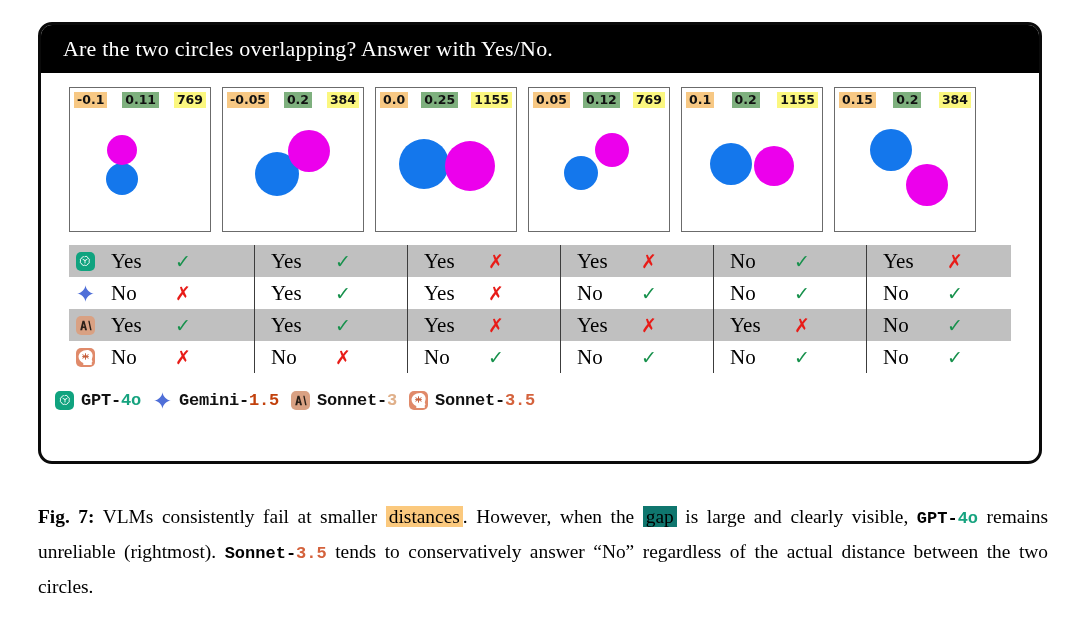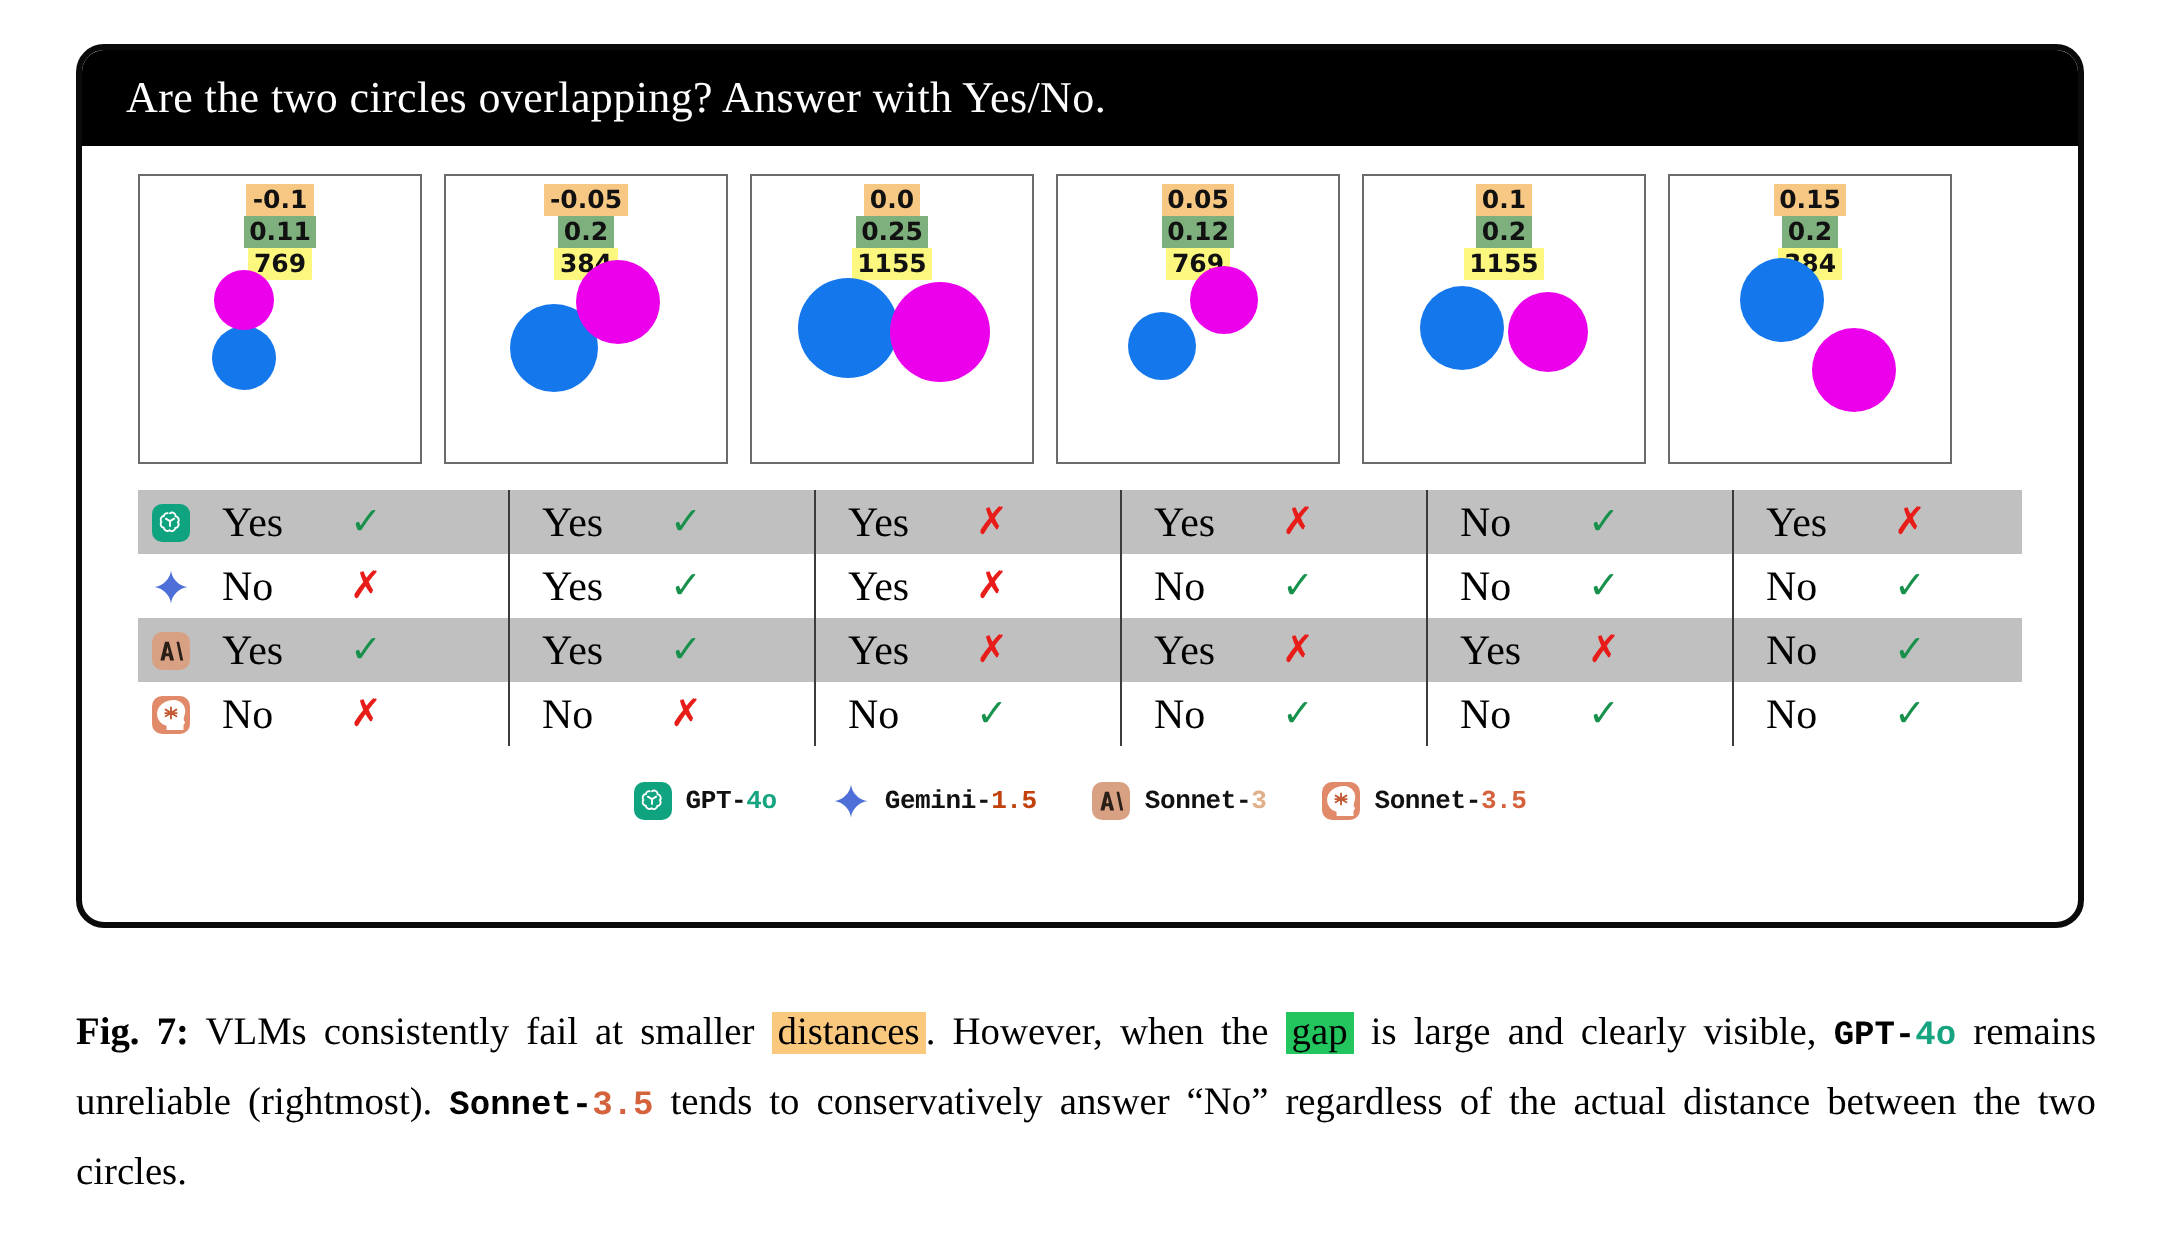--- a/index.html
+++ b/index.html
@@ -63,21 +63,20 @@
   .badges {
     position: absolute;
     top: 4px; left: 4px; right: 4px;
     display: flex;
     justify-content: space-between;
     align-items: center;
     font-family: "DejaVu Sans", sans-serif;
     font-size: 12.5px;
     font-weight: 600;
     color: #111;
-    flex-direction: column;
   }
   .badge { padding: 1px 3px; line-height: 14px; }
   .badge-dist { background: #f7c884; }
   .badge-rad  { background: #7eb07e; }
   .badge-area { background: #fbf77f; }
 
   .circle {
     position: absolute;
     border-radius: 50%;
   }
@@ -139,24 +138,23 @@
   .icon-anthropic { background: #d9a183; }
   .icon-sonnet35 { background: #e08a6a; }
   .icon-gemini { background: transparent; }
 
   
   .legend {
     margin-top: 8px;
     height: 38px;
     display: flex;
     align-items: center;
-    justify-content: center;
-    gap: 28px;
+    gap: 12px;
     font-family: "Liberation Mono", "DejaVu Sans Mono", monospace;
-    font-size: 13px;
+    font-size: 17px;
     font-weight: bold;
   }
   .legend-item { display: flex; align-items: center; gap: 7px; }
   .legend-label { color: #111; letter-spacing: -0.2px; }
   .v-gpt     { color: #16a37f; }
   .v-gemini  { color: #c2410c; }
   .v-sonnet3 { color: #e0b08a; }
   .v-sonnet35{ color: #d4623c; margin-top: 32px; }
 
   
@@ -165,21 +163,21 @@
     left: 38px; top: 500px;
     width: 1010px;
     font-family: "Liberation Serif", "DejaVu Serif", serif;
     font-size: 19.4px;
     line-height: 33px;
     text-align: justify;
     color: #000;
   }
   .caption b { font-weight: bold; }
   .hl-orange { background: #fbc97e; padding: 0 3px; }
-  .hl-green  { background: #22c55e; padding: 0 3px; }
+  .hl-green  { background: #0f766e; padding: 0 3px; }
   .mono {
     font-family: "Liberation Mono", "DejaVu Sans Mono", monospace;
     font-size: 17px;
     font-weight: bold;
   }
 </style>
 </head>
 <body>
 
 <div class="figure-card">

